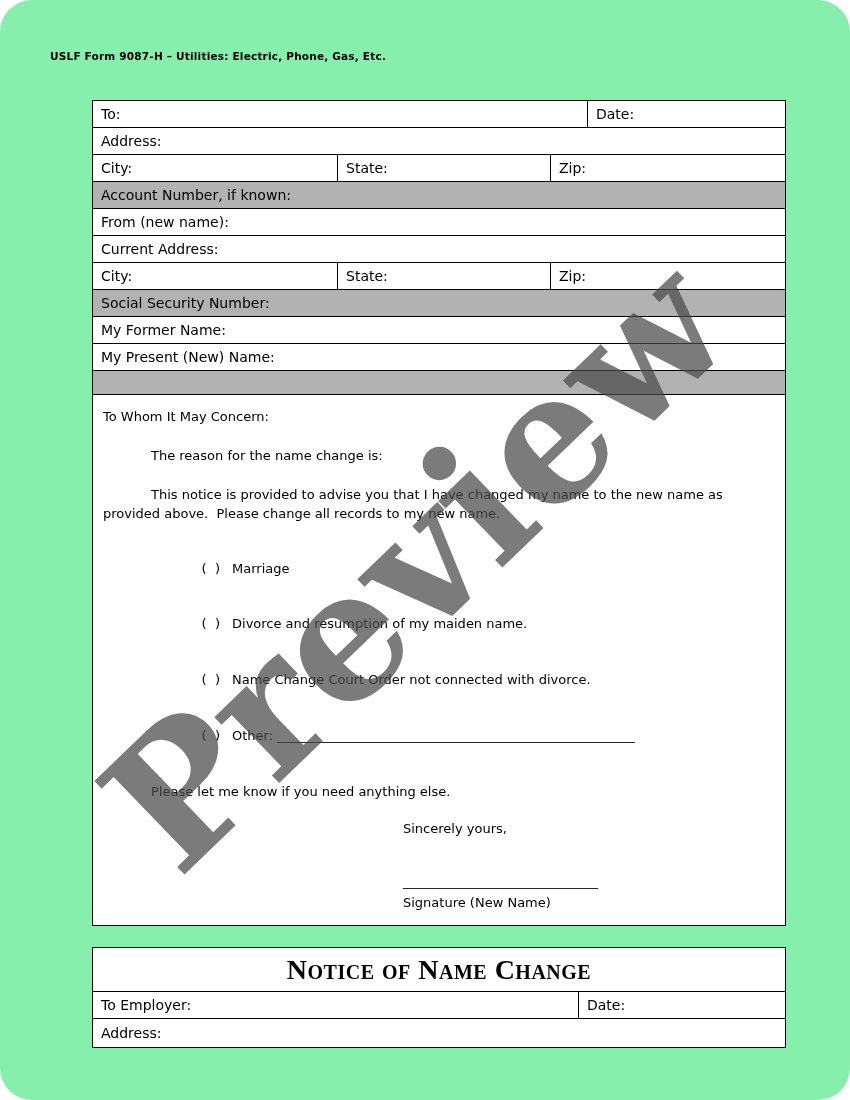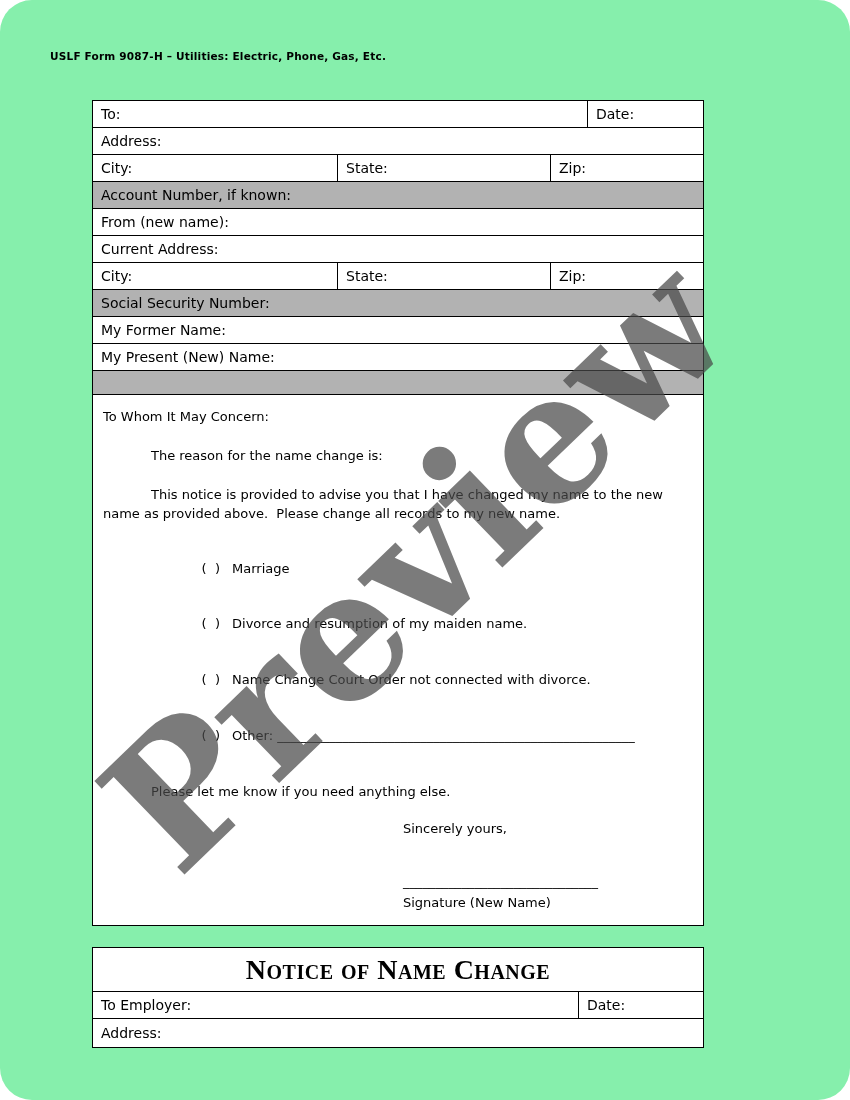--- a/index.html
+++ b/index.html
@@ -18,21 +18,21 @@
     position: absolute;
     left: 50px;
     top: 50px;
     font-size: 10.5px;
     font-weight: bold;
     letter-spacing: 0.2px;
   }
   .tbl {
     position: absolute;
     left: 92px;
-    width: 612px;
+    width: 694px;
     border: 1px solid #000;
     background: #fff;
   }
   .upper-table { top: 100px; }
   .lower-table { top: 947px; }
   .trow { display: flex; border-bottom: 1px solid #000; }
   .trow:last-child { border-bottom: none; }
   .tcell {
     border-right: 1px solid #000;
     padding: 4px 8px;

